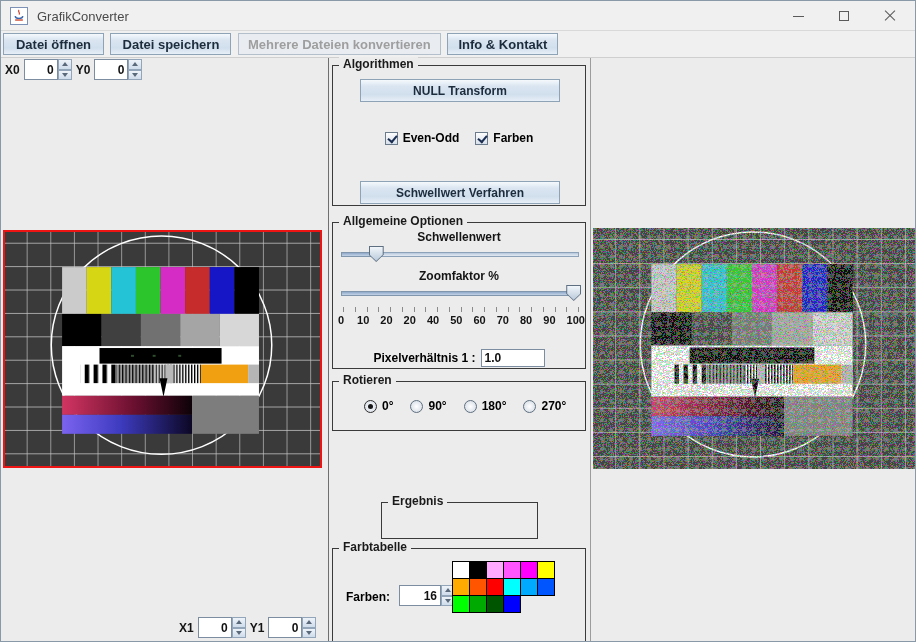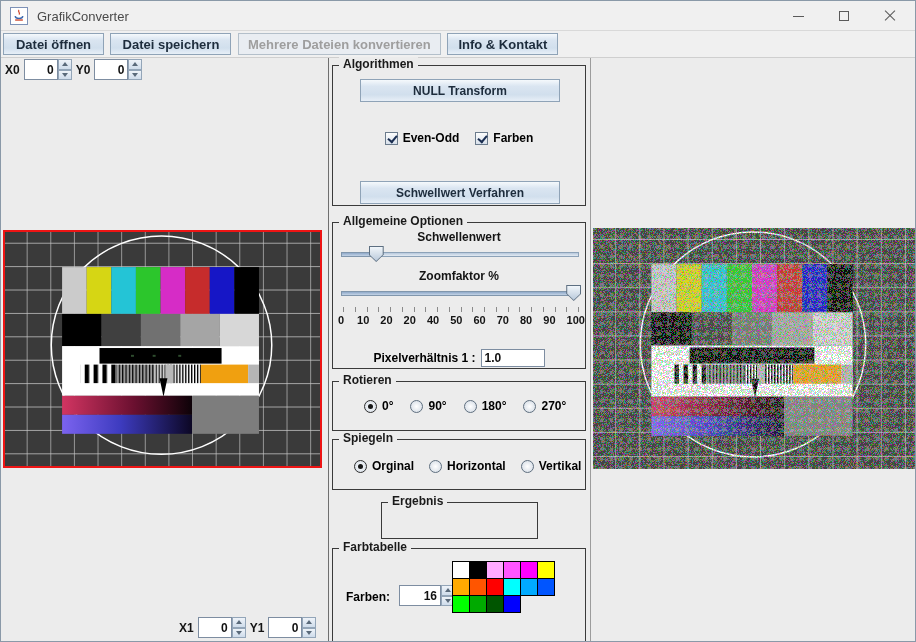--- a/index.html
+++ b/index.html
@@ -357,37 +357,20 @@
         <span class="radio"></span>
         <span class="cblabel">180°</span>
       </span>
       <span class="raditem">
         <span class="radio"></span>
         <span class="cblabel">270°</span>
       </span>
     </div>
   </div>
 
-  <div class="group" style="left:331px; top:438px; width:254px; height:51px;">
-    <div class="gtitle">Spiegeln</div>
-    <div class="radiorow" style="left:21px; top:19px; gap:15px;">
-      <span class="raditem">
-        <span class="radio sel"></span>
-        <span class="cblabel">Orginal</span>
-      </span>
-      <span class="raditem">
-        <span class="radio"></span>
-        <span class="cblabel">Horizontal</span>
-      </span>
-      <span class="raditem">
-        <span class="radio"></span>
-        <span class="cblabel">Vertikal</span>
-      </span>
-    </div>
-  </div>
 
   <div class="group" style="left:380px; top:501px; width:157px; height:37px;">
     <div class="gtitle">Ergebnis</div>
   </div>
 
   <div class="group" style="left:331px; top:547px; width:254px; height:100px;">
     <div class="gtitle">Farbtabelle</div>
     <span class="cblabel" style="position:absolute; left:13px; top:41px;">Farben:</span>
     <span class="spinner" style="position:absolute; left:66px; top:36px;">
       <input class="spinval" style="width: 42px;" value="16">

